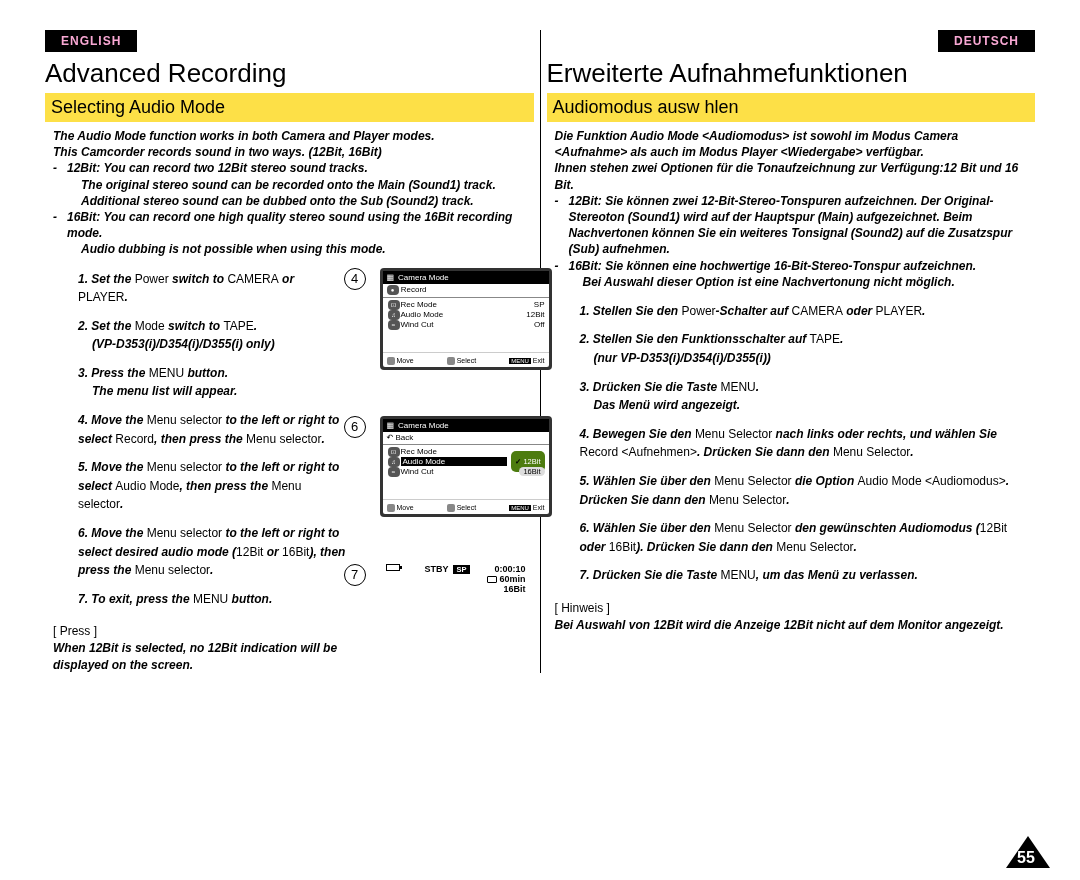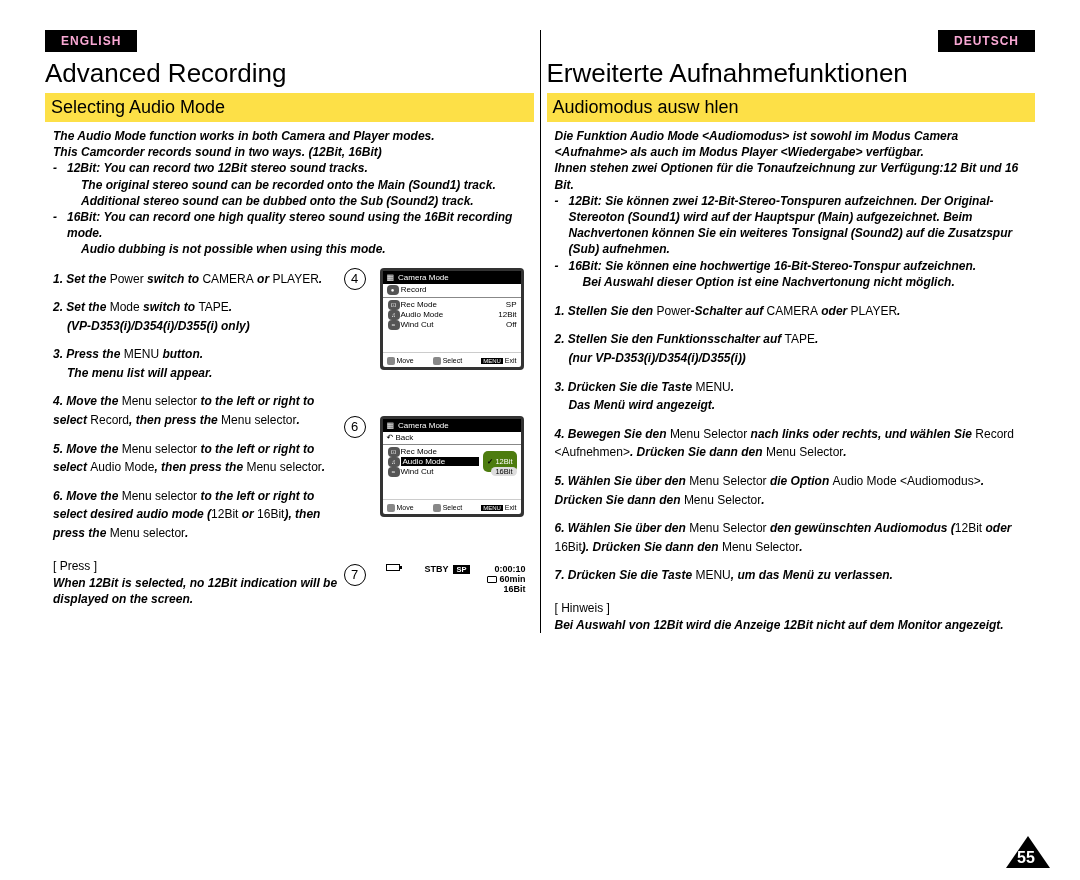--- a/index.html
+++ b/index.html
@@ -12,28 +12,28 @@
   .lang-row-left { justify-content:flex-start; }
   .lang-row-right { justify-content:flex-end; }
   .page-title { font-size:26px; font-weight:400; padding:6px 0 4px 0; }
   .section-head { background:#fde047; padding:4px 6px; font-size:18px; }
   .intro { font-style:italic; font-weight:bold; font-size:12px; padding:6px 8px 10px 8px; line-height:1.35;}
   .intro .sub2 { padding-left:28px; }
   .intro .bullet-row { display:flex; }
   .intro .dash { width:14px; flex-shrink:0; }
   .steps { font-size:12px; font-style:italic; font-weight:bold; padding:2px 8px 0 8px; line-height:1.55;}
   .steps ol { list-style:none; }
-  .steps li { margin-bottom:10px; }
+  .steps li { margin-bottom:10px;margin-left:25px; }
   .steps li .subnote { display:block; padding-left:14px; }
   .norm { font-style:normal; font-weight:normal; }
   .note-label { font-size:12px; padding:6px 8px 2px 8px;}
   .note-body { font-size:12px; font-style:italic; font-weight:bold; padding:0 8px; line-height:1.35;}
   .center-strip { width:180px; flex-shrink:0; position:relative; }
   .fig-num { position:absolute; left:-10px; width:22px; height:22px; border:1.5px solid #000; border-radius:50%; display:flex; align-items:center; justify-content:center; font-size:13px; background:#fff;}
-  .screen { position:absolute; left:26px; width:144px; background:#333; border-radius:4px; padding:3px;}
+  .screen { position:absolute; left:26px; width:172px; background:#333; border-radius:4px; padding:3px;}
   .screen-inner { background:#fff; border-radius:2px; font-size:8.5px; position:relative; }
   .screen-head { background:#000; color:#fff; padding:2px 4px; font-size:8px; }
   .screen-sect { display:flex; align-items:center; padding:1px 4px; font-size:8px; }
   .screen-sect.under { border-bottom:1px solid #888; margin-bottom:2px; padding-bottom:2px;}
   .menu-row { display:flex; font-size:8px; padding:0 4px; align-items:center; }
   .menu-row .ic { width:14px; flex-shrink:0; display:flex; justify-content:center;}
   .menu-row .lbl { flex:1; }
   .menu-row .val { padding-left:4px; }
   .menu-row.hl .lbl{ background:#000; color:#fff; padding:0 2px;}
   .hint-bar { display:flex; justify-content:space-between; font-size:7px; padding:4px 4px 2px 4px; border-top:1px solid #ccc; margin-top:4px;}
@@ -87,20 +87,21 @@
           <div class="steps">
             <ol>
               <li>1. <span>Set the </span><span class="norm">Power</span><span> switch to </span><span class="norm">CAMERA</span><span> or </span><span class="norm">PLAYER</span><span>.</span></li>
               <li>2. <span>Set the </span><span class="norm">Mode</span><span> switch to </span><span class="norm">TAPE</span><span>.</span>
                 <span class="subnote">(VP-D353(i)/D354(i)/D355(i) only)</span></li>
               <li>3. <span>Press the </span><span class="norm">MENU</span><span> button.</span>
                 <span class="subnote">The menu list will appear.</span></li>
               <li>4. <span>Move the </span><span class="norm">Menu selector</span><span> to the left or right to select </span><span class="norm">Record</span><span>, then press the </span><span class="norm">Menu selector</span><span>.</span></li>
               <li>5. <span>Move the </span><span class="norm">Menu selector</span><span> to the left or right to select </span><span class="norm">Audio Mode</span><span>, then press the </span><span class="norm">Menu selector</span><span>.</span></li>
               <li>6. <span>Move the </span><span class="norm">Menu selector</span><span> to the left or right to select desired audio mode (</span><span class="norm">12Bit</span><span> or </span><span class="norm">16Bit</span><span>), then press the </span><span class="norm">Menu selector</span><span>.</span></li>
+              <li>7. <span>To exit, press the </span><span class="norm">MENU</span><span> button.</span></li>
             </ol>
           </div>
           <div class="note-label">[ Press ]</div>
           <div class="note-body">When 12Bit is selected, no 12Bit indication will be displayed on the screen.</div>
         </div>
 
         <div class="center-strip">
           <div class="fig-num" style="top:0;">4</div>
           <div class="screen" style="top:0;">
             <div class="screen-inner">

